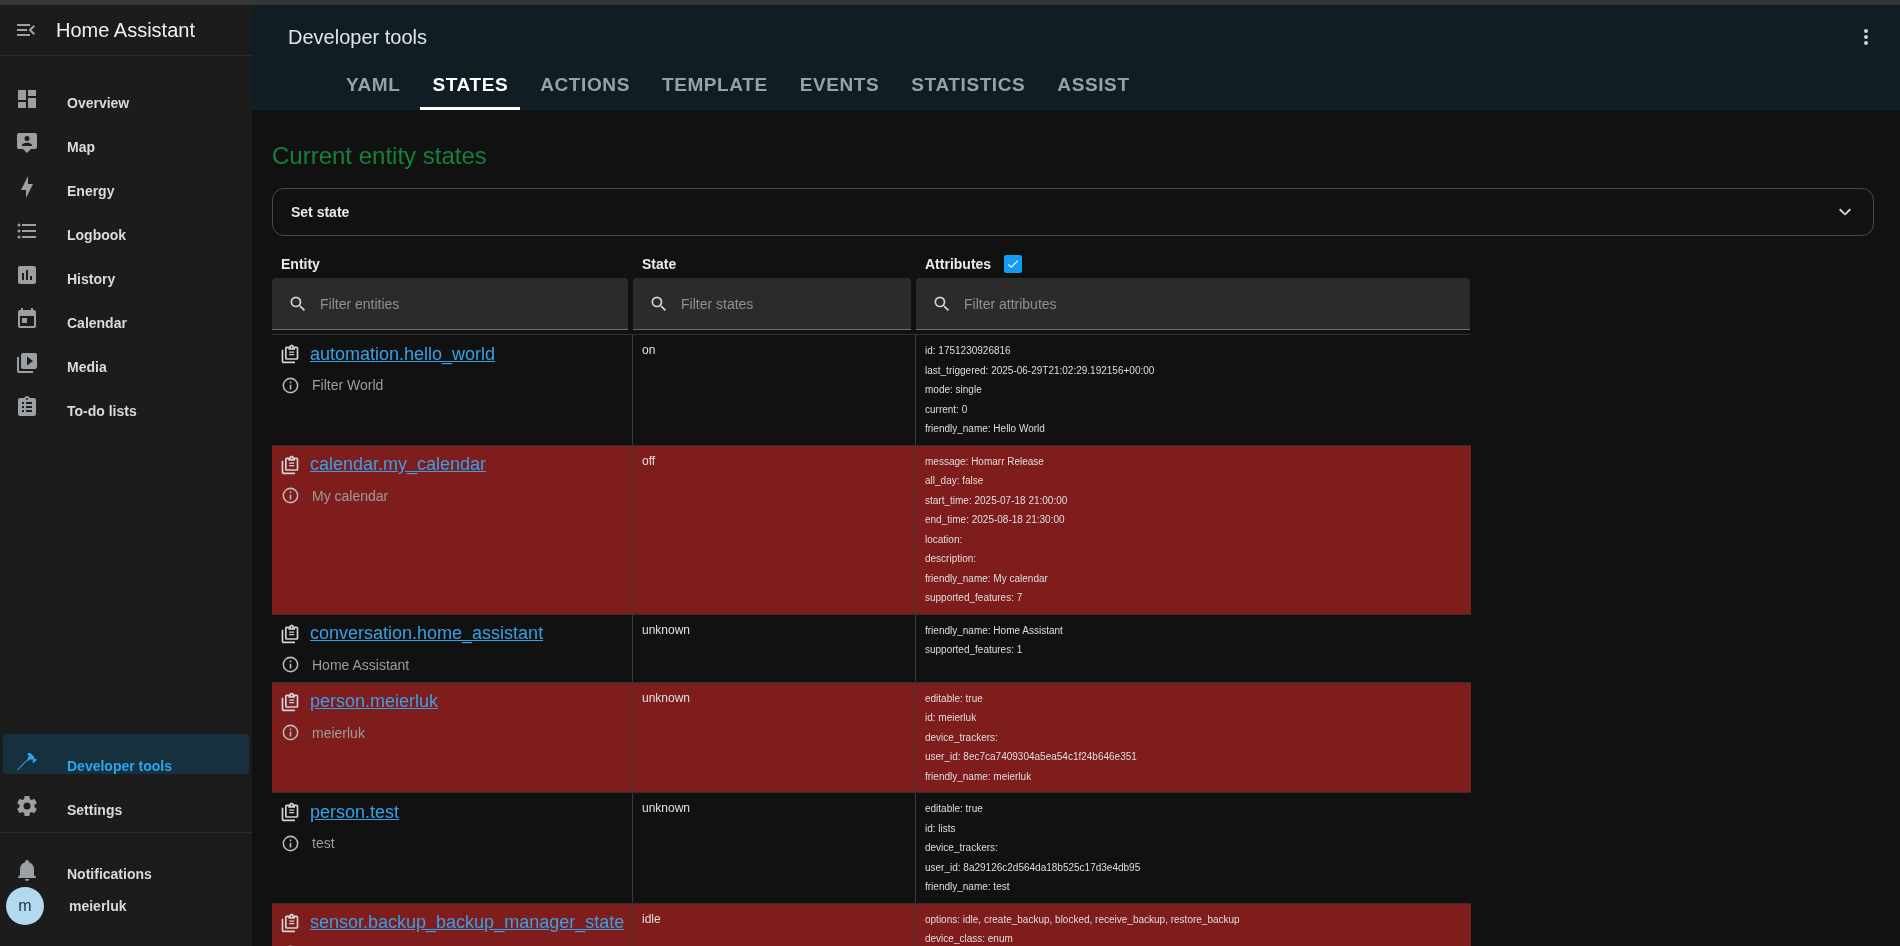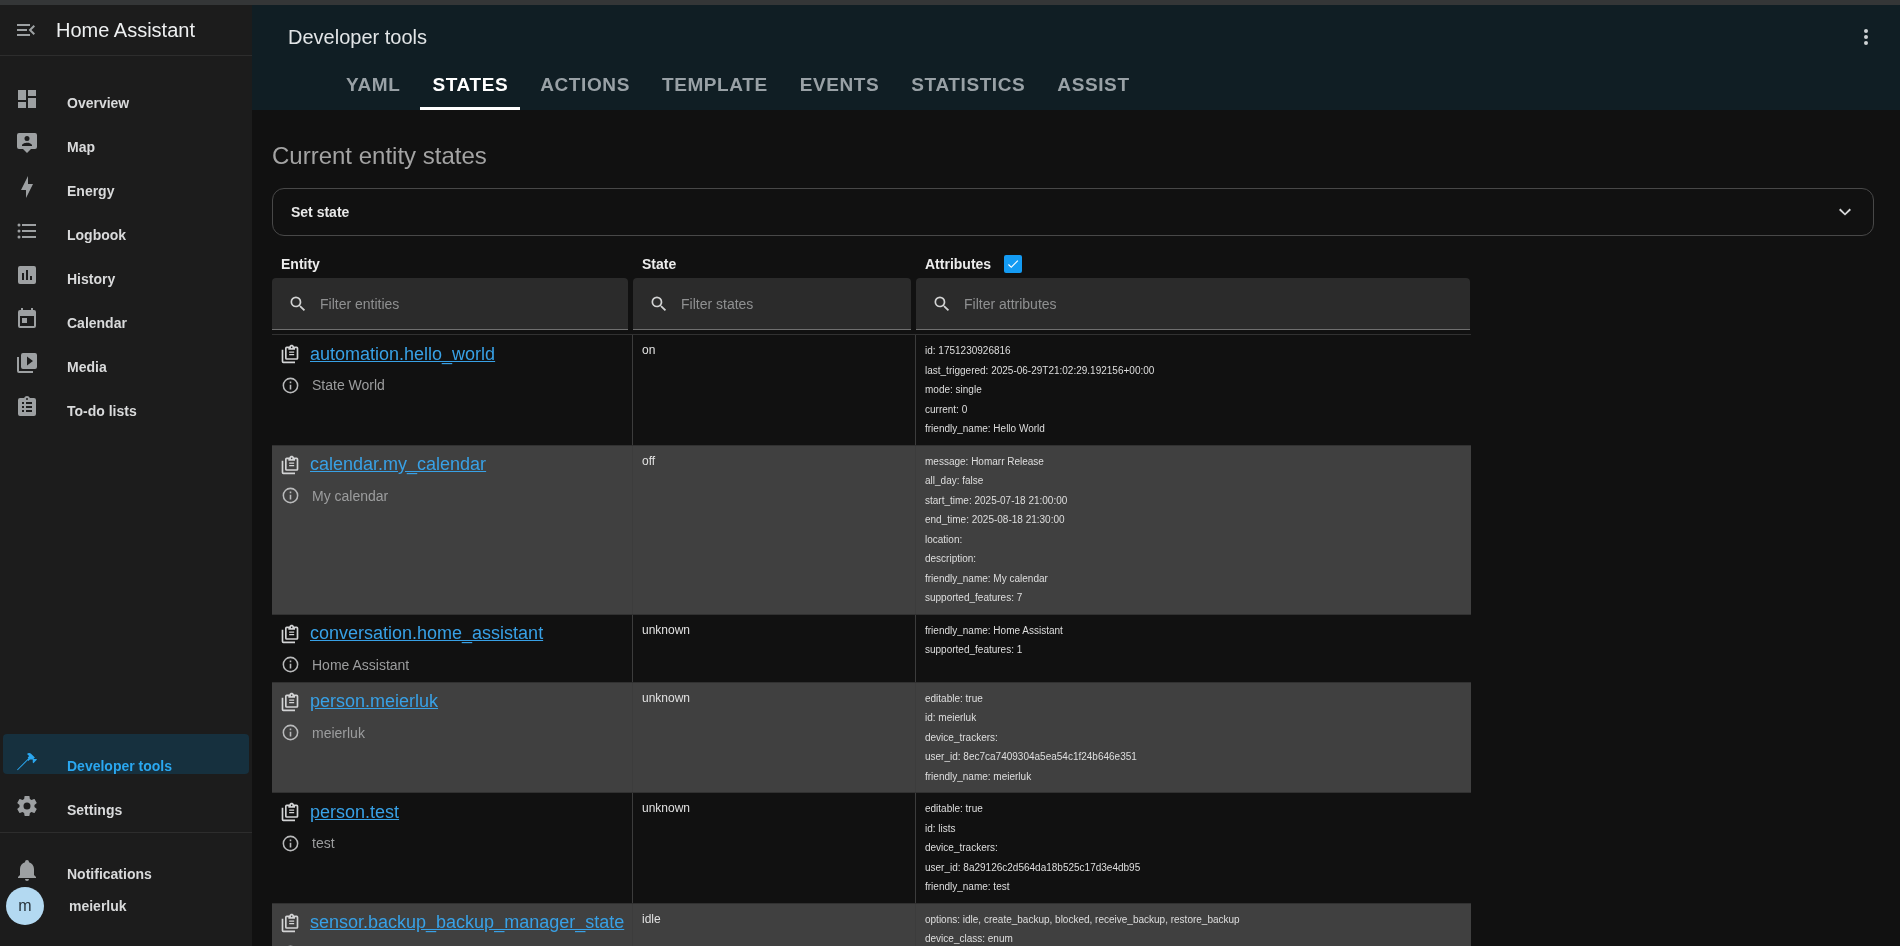--- a/index.html
+++ b/index.html
@@ -35,21 +35,21 @@
   .main { flex:1 1 auto; display:flex; flex-direction:column; min-width:0; }
   .app-header { height:105px; flex:0 0 105px; background:#101e24; position:relative; }
   .header-title { position:absolute; top:21px; left:36px; font-size:20px; font-weight:400; color:#e2e5e7; }
   .kebab { position:absolute; top:20px; right:22px; width:24px; height:24px; color:#ced2d4; cursor:pointer; }
   .tabs { position:absolute; bottom:0; left:82px; display:flex; gap:8px; }
   .tab { padding:0 12px; height:48px; line-height:46px; font-size:19px; font-weight:700; letter-spacing:0.6px;
          color:#99a1a6; border-bottom:3px solid transparent; cursor:pointer; }
   .tab.active { color:#ffffff; border-bottom-color:#ffffff; }
 
   .content { flex:1 1 auto; overflow:hidden; padding-left:20px; background:#111111; }
-  .page-heading { margin:32px 0 6px 0; font-size:24px; font-weight:400; color:#a3a3a3; line-height:28px; }
+  .page-heading { margin:32px 0 6px 0; font-size:24px; font-weight:400; color:#15803d; line-height:28px; }
 
   .set-state { margin-top:18px; width:1602px; height:48px; border:1px solid #484848; border-radius:12px;
                display:flex; align-items:center; justify-content:space-between; padding:0 16px 0 18px; cursor:pointer; }
   .set-state-label { font-size:14px; font-weight:700; color:#e8e8e8; }
   .chev { width:24px; height:24px; color:#d6d8d9; }
 
   
   .table { width:1199px; margin-top:14px; }
   .thead { display:grid; grid-template-columns:361px 283px 555px; height:28px; align-items:center; }
   .th { font-size:14px; font-weight:700; color:#ececec; padding-left:9px; display:flex; align-items:center; }
@@ -61,21 +61,21 @@
   .filter { margin-right:5px; height:52px; background:#2b2b2b; border-radius:4px 4px 0 0;
             border-bottom:1px solid #6f6f6f; display:flex; align-items:center; padding-left:16px; }
   .filter:last-child { margin-right:1px; }
   .magnify { width:20px; height:20px; color:#d2d3d3; flex:0 0 20px; margin-right:10px; }
   .filter input { background:transparent; border:none; outline:none; color:#e6e6e6; font-size:14px;
                   font-family:inherit; width:82%; }
   .filter input::placeholder { color:#8f9091; opacity:1; }
 
   .tbody { margin-top:4px; }
   .trow { display:grid; grid-template-columns:361px 283px 555px; border-top:1px solid #313131; min-height:66px; }
-  .trow.striped { background:#404040; }
+  .trow.striped { background:#7f1d1d; }
   .cell-entity { border-right:1px solid #3c3c3c; padding:10px 0 8px 8px; }
   .entity-line { display:flex; align-items:center; height:18px; }
   .clip-ico { width:20px; height:20px; flex:0 0 20px; color:#d3d4d5; margin-right:10px; cursor:pointer; }
   a.ent { color:#38a1e6; font-size:18px; text-decoration:underline; cursor:pointer; }
   .name-line { display:flex; align-items:center; height:18px; margin-top:13px; color:#9c9d9e; font-size:14px; }
   .info-ico { width:19px; height:19px; flex:0 0 19px; color:#b9babb; margin:0 12px 0 1px; }
   .cell-state { border-right:1px solid #3c3c3c; padding:6px 0 0 9px; font-size:12px; color:#e0e0e0; line-height:19.5px; }
   .cell-attrs { padding:6px 0 6px 9px; font-size:10px; color:#dedede; line-height:19.5px; }
 </style>
 </head>
@@ -301,21 +301,21 @@
               <div class="entity-line">
                 <svg class="clip-ico">
                     <use href="#i-clip"></use>
                   </svg>
                 <a class="ent">automation.hello_world</a>
               </div>
               <div class="name-line">
                 <svg class="info-ico">
                     <use href="#i-info"></use>
                   </svg>
-                <span>State World</span>
+                <span>Filter World</span>
               </div>
             </div>
             <div class="cell-state">on</div>
             <div class="cell-attrs">
               <div>id: 1751230926816</div>
               <div>last_triggered: 2025-06-29T21:02:29.192156+00:00</div>
               <div>mode: single</div>
               <div>current: 0</div>
               <div>friendly_name: Hello World</div>
             </div>

